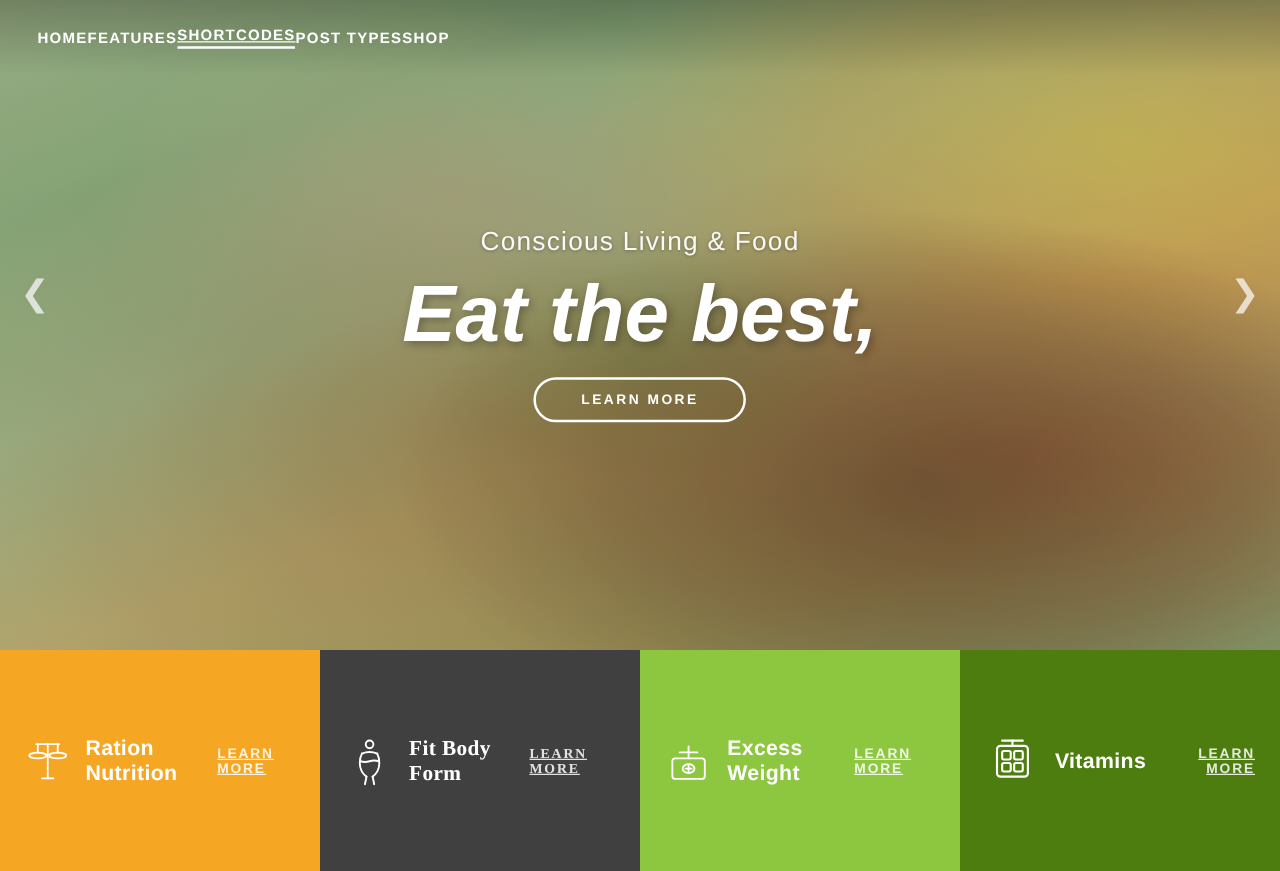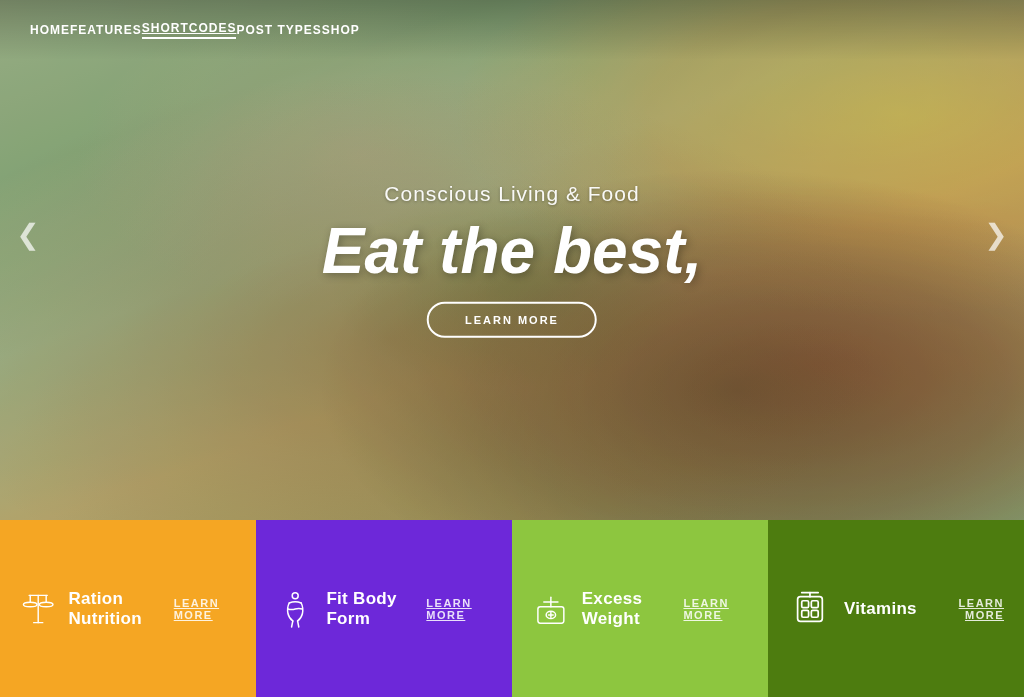--- a/index.html
+++ b/index.html
@@ -176,21 +176,21 @@
     .card {
       flex: 1;
       display: flex;
       flex-direction: row;
       align-items: center;
       justify-content: center;
       gap: 12px;
       padding: 20px;
     }
     .card:nth-child(1) { background: #f5a623; }
-    .card:nth-child(2) { background: #6d28d9; }
+    .card:nth-child(2) { background: #404040; font-family: Liberation Serif, serif; }
     .card:nth-child(3) { background: #8dc63f; justify-content: flex-end; }
     .card:nth-child(4) { background: #4d7c0f; text-align: right; }
 
     .card-icon {
       width: 52px;
       height: 52px;
       color: rgba(255,255,255,0.9);
     }
     .card-icon svg {
       width: 100%;

